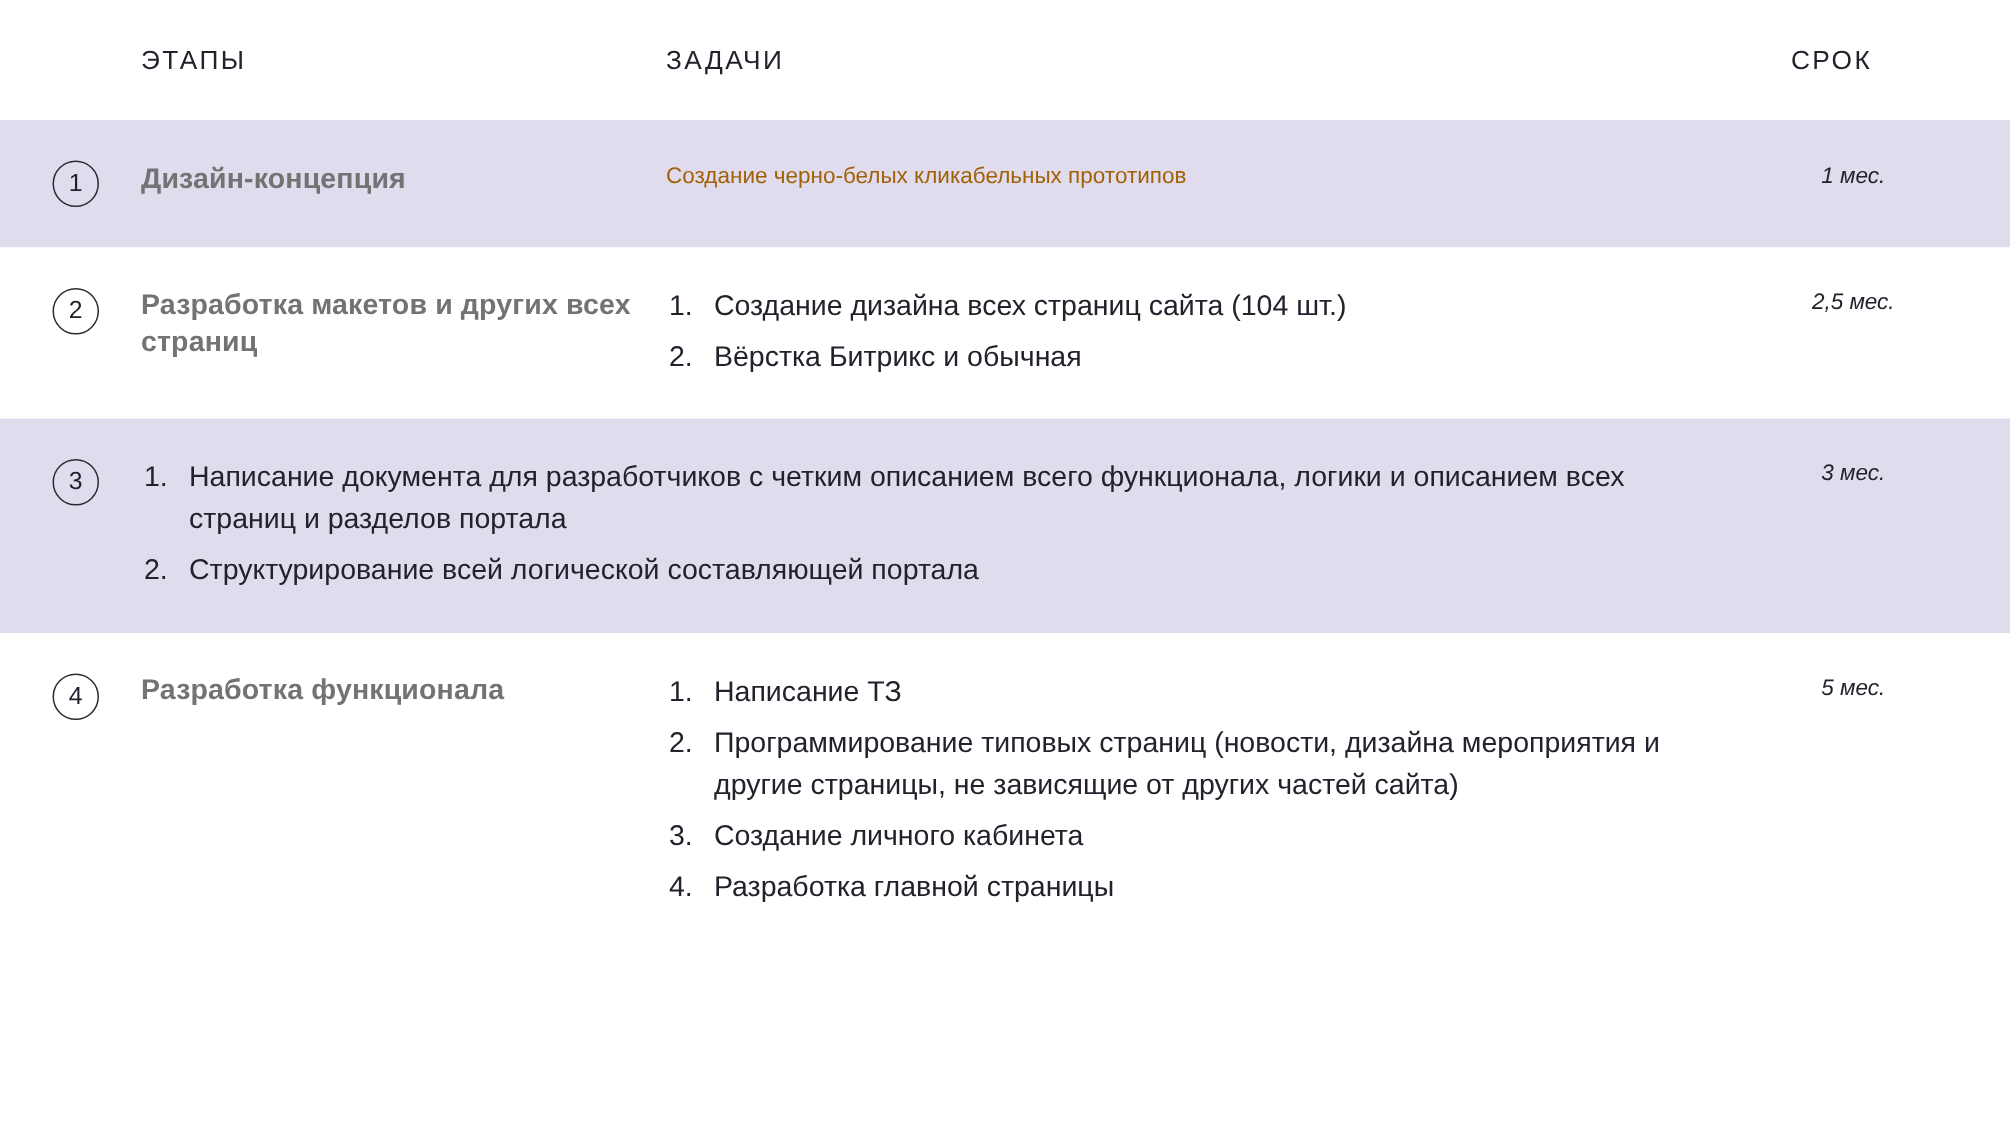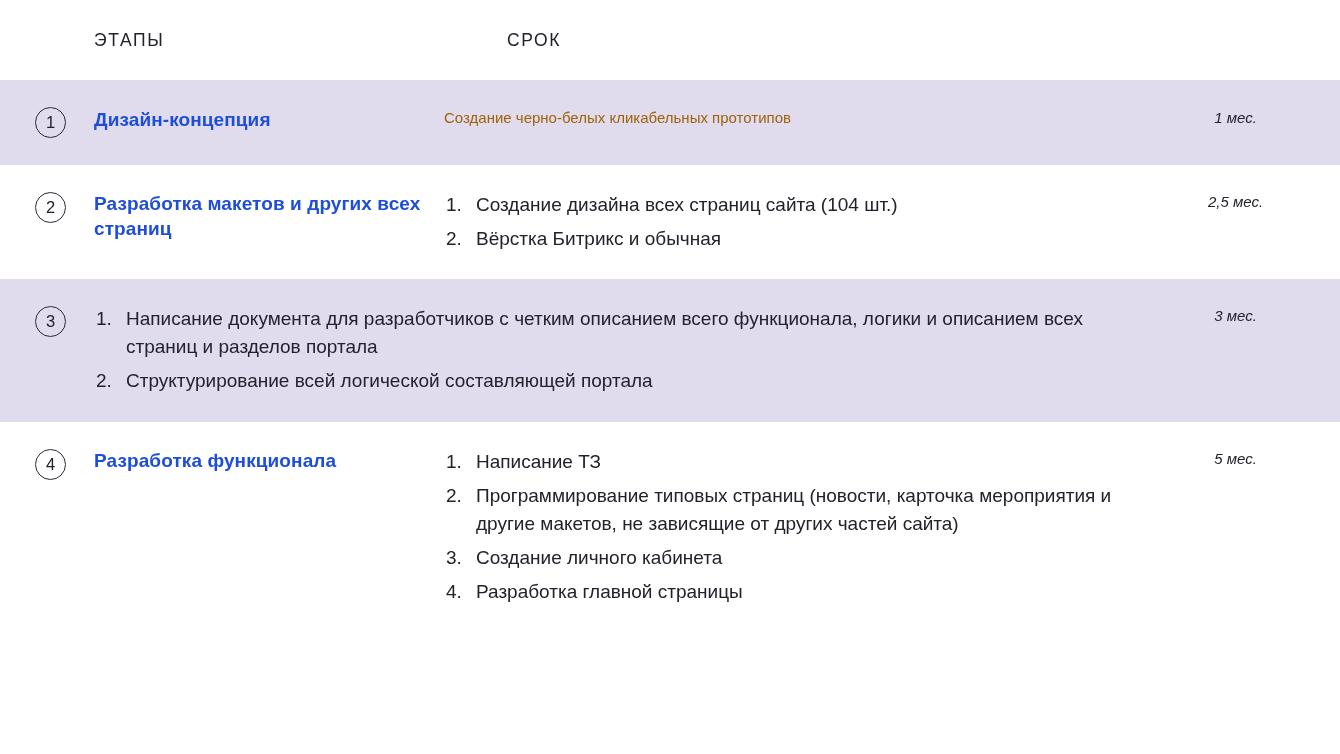--- a/index.html
+++ b/index.html
@@ -89,21 +89,21 @@
     justify-content: center;
     font-size: 16.5px;
     line-height: 1;
     color: #20202b;
     box-sizing: border-box;
   }
   .stage-title {
     font-size: 19px;
     font-weight: 700;
     line-height: 1.34;
-    color: #1d4ed8;
+    color: #737373;
     letter-spacing: 0.1px;
   }
   .tasks-single {
     font-size: 15px;
     line-height: 1.4;
     color: #a16207;
   }
   ol.tasks {
     margin: 0;
     padding: 0;
@@ -146,20 +146,23 @@
 </head>
 <body>
 
 <div class="sheet">
 
   <div class="head-row">
     <div class="col-num"></div>
     <div class="col-stage">
       <span class="head-label">ЭТАПЫ</span>
     </div>
+    <div class="col-tasks">
+      <span class="head-label">ЗАДАЧИ</span>
+    </div>
     <div class="col-term">
       <span class="head-label">СРОК</span>
     </div>
   </div>
 
   <div class="row alt row-1">
     <div class="col-num">
       <span class="num-badge">1</span>
     </div>
     <div class="col-stage">
@@ -209,21 +212,21 @@
   <div class="row">
     <div class="col-num">
       <span class="num-badge">4</span>
     </div>
     <div class="col-stage">
       <div class="stage-title">Разработка функционала</div>
     </div>
     <div class="col-tasks">
       <ol class="tasks">
         <li>Написание ТЗ</li>
-        <li>Программирование  типовых страниц (новости, карточка мероприятия и другие макетов, не зависящие от других частей сайта)</li>
+        <li>Программирование  типовых страниц (новости, дизайна мероприятия и другие страницы, не зависящие от других частей сайта)</li>
         <li>Создание личного кабинета</li>
         <li>Разработка главной страницы</li>
       </ol>
     </div>
     <div class="col-term">
       <span class="term-text">5 мес.</span>
     </div>
   </div>
 
 </div>

